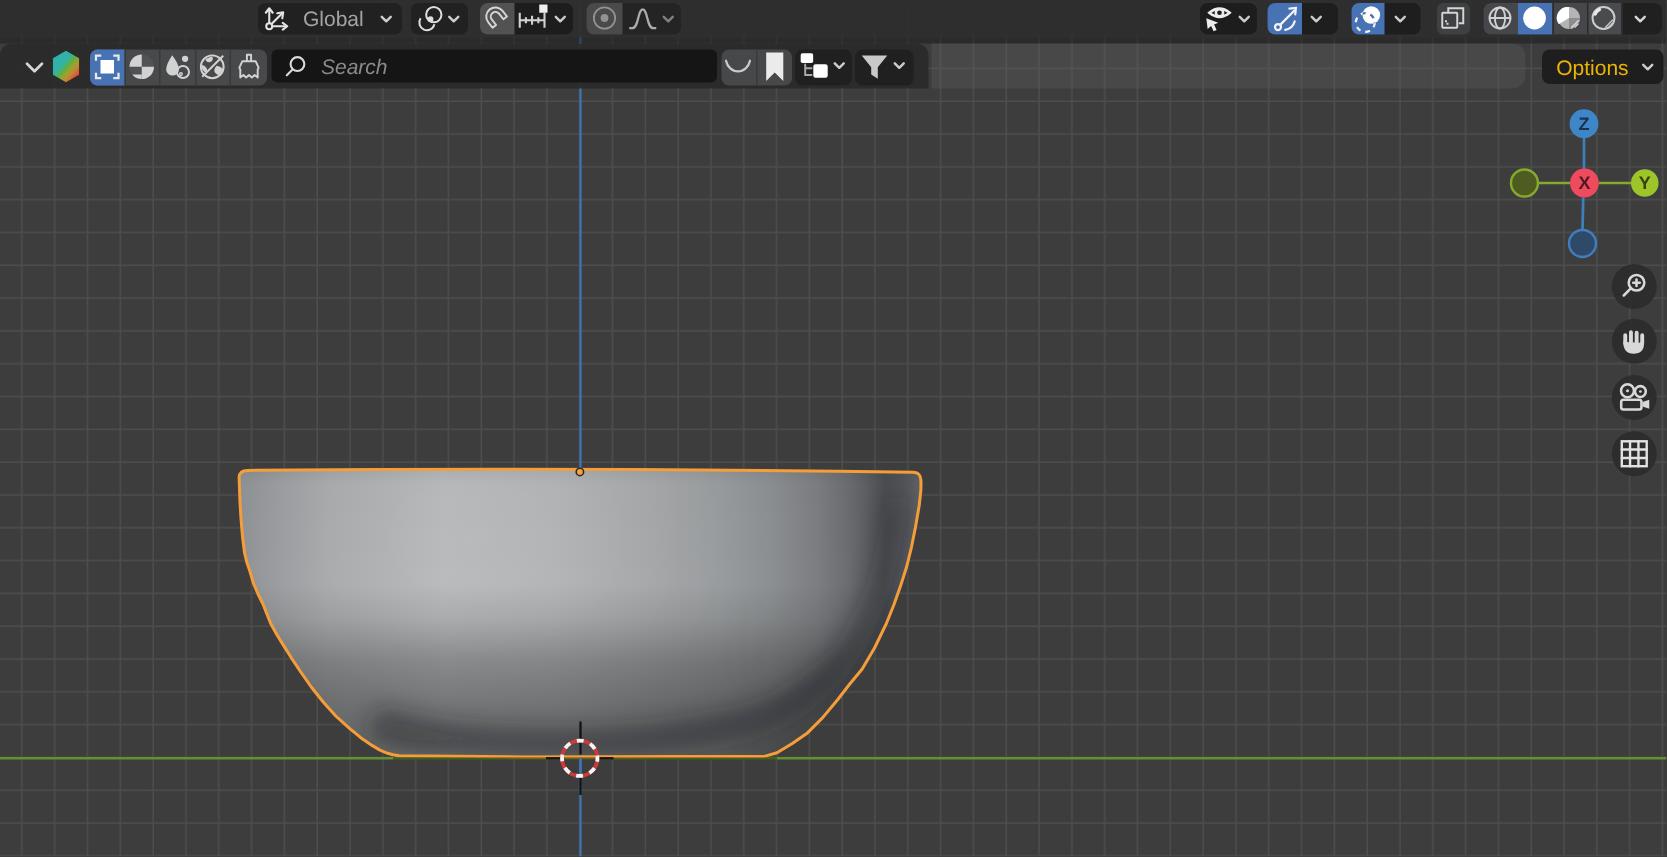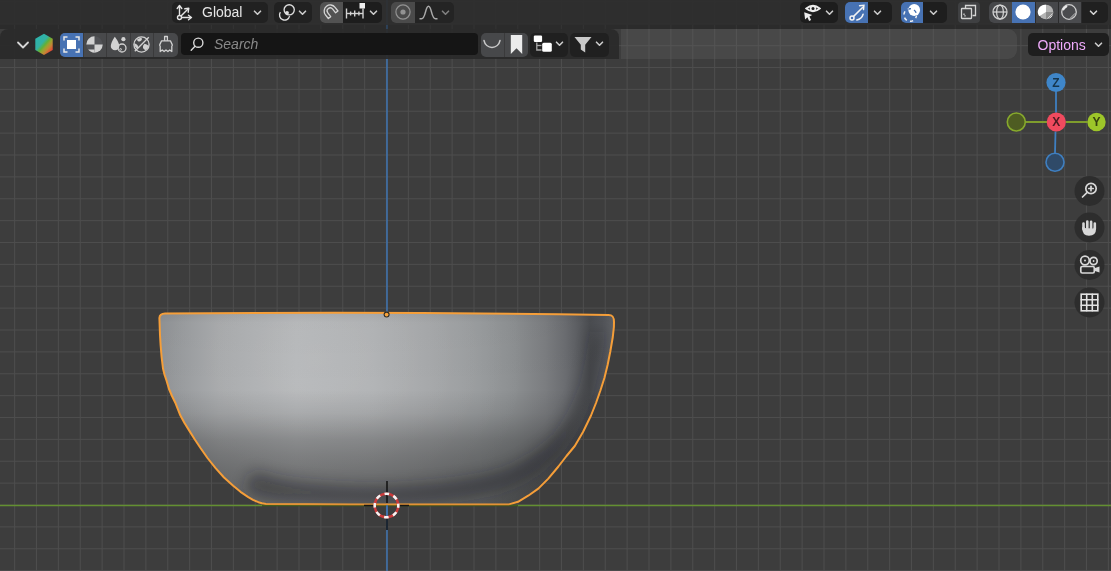--- a/index.html
+++ b/index.html
@@ -162,21 +162,21 @@
   <g stroke="#e4e4e4" stroke-width="1.4" fill="none" stroke-linecap="round" stroke-linejoin="round">
     <line x1="4.5" y1="14.5" x2="4.5" y2="3.5"></line>
     <path d="M 2.2,5.5 L 4.5,2.5 L 6.8,5.5"></path>
     <line x1="4.5" y1="14.5" x2="15.5" y2="14.5"></line>
     <path d="M 13.5,12.2 L 16.5,14.5 L 13.5,16.8"></path>
     <line x1="6.5" y1="12.5" x2="13" y2="6"></line>
     <path d="M 9.8,5.8 L 13.8,5.2 L 13.2,9.2" fill="none"></path>
     <circle cx="4.5" cy="14.5" r="2" fill="#212121"></circle>
   </g>
 </svg>
-<div class="abs" style="left:202px;top:4.4px;font-size:14px;color:#e5e5e5;">Global</div>
+<div class="abs" style="left:202px;top:4.4px;font-size:14px;color:#a3a3a3;">Global</div>
 <svg class="abs" style="left:252px;top:9px" width="11" height="8" viewBox="0 0 11 8">
       <path d="M2.5 2.2 L5.5 5.2 L8.5 2.2" stroke="#cccccc" stroke-width="1.6" fill="none" stroke-linecap="round" stroke-linejoin="round"></path>
     </svg>
 
 <div class="abs" style="left:273.5px;top:1.5px;width:38px;height:21px;background:#212121;border-radius:5px;"></div>
 <svg class="abs" style="left:277px;top:2.5px" width="20" height="19" viewBox="0 0 20 19">
   <g stroke="#dedede" stroke-width="1.35" fill="none">
     <circle cx="12.2" cy="6.8" r="5.1"></circle>
     <path d="M 12.6,13.2 A 5.1,5.1 0 1 1 3.4,9.2"></path>
     <circle cx="10" cy="9.8" r="1.9" fill="#dedede" stroke="none"></circle>
@@ -405,17 +405,17 @@
 
 <div class="abs" style="left:570px;top:32.5px;width:38.5px;height:24px;background:#202020;border-radius:5px;"></div>
 <svg class="abs" style="left:572.5px;top:34.5px" width="20" height="20" viewBox="0 0 20 20">
   <path d="M 1.5,2 L 18.5,2 L 12.2,9.8 L 12.2,17.5 L 7.8,14.6 L 7.8,9.8 Z" fill="#c9c9c9"></path>
 </svg>
 <svg class="abs" style="left:594px;top:40px" width="11" height="8" viewBox="0 0 11 8">
       <path d="M2.5 2.2 L5.5 5.2 L8.5 2.2" stroke="#cccccc" stroke-width="1.6" fill="none" stroke-linecap="round" stroke-linejoin="round"></path>
     </svg>
 
 <div class="abs" style="left:1027.5px;top:33px;width:81px;height:22.5px;background:#1e1e1e;border-radius:5px;"></div>
-<div class="abs" style="left:1037.5px;top:36.5px;font-size:14px;color:#f0abfc;">Options</div>
+<div class="abs" style="left:1037.5px;top:36.5px;font-size:14px;color:#eab308;">Options</div>
 <svg class="abs" style="left:1093px;top:41px" width="11" height="8" viewBox="0 0 11 8">
       <path d="M2.5 2.2 L5.5 5.2 L8.5 2.2" stroke="#cccccc" stroke-width="1.6" fill="none" stroke-linecap="round" stroke-linejoin="round"></path>
     </svg>
 </div>
 
 </body></html>

